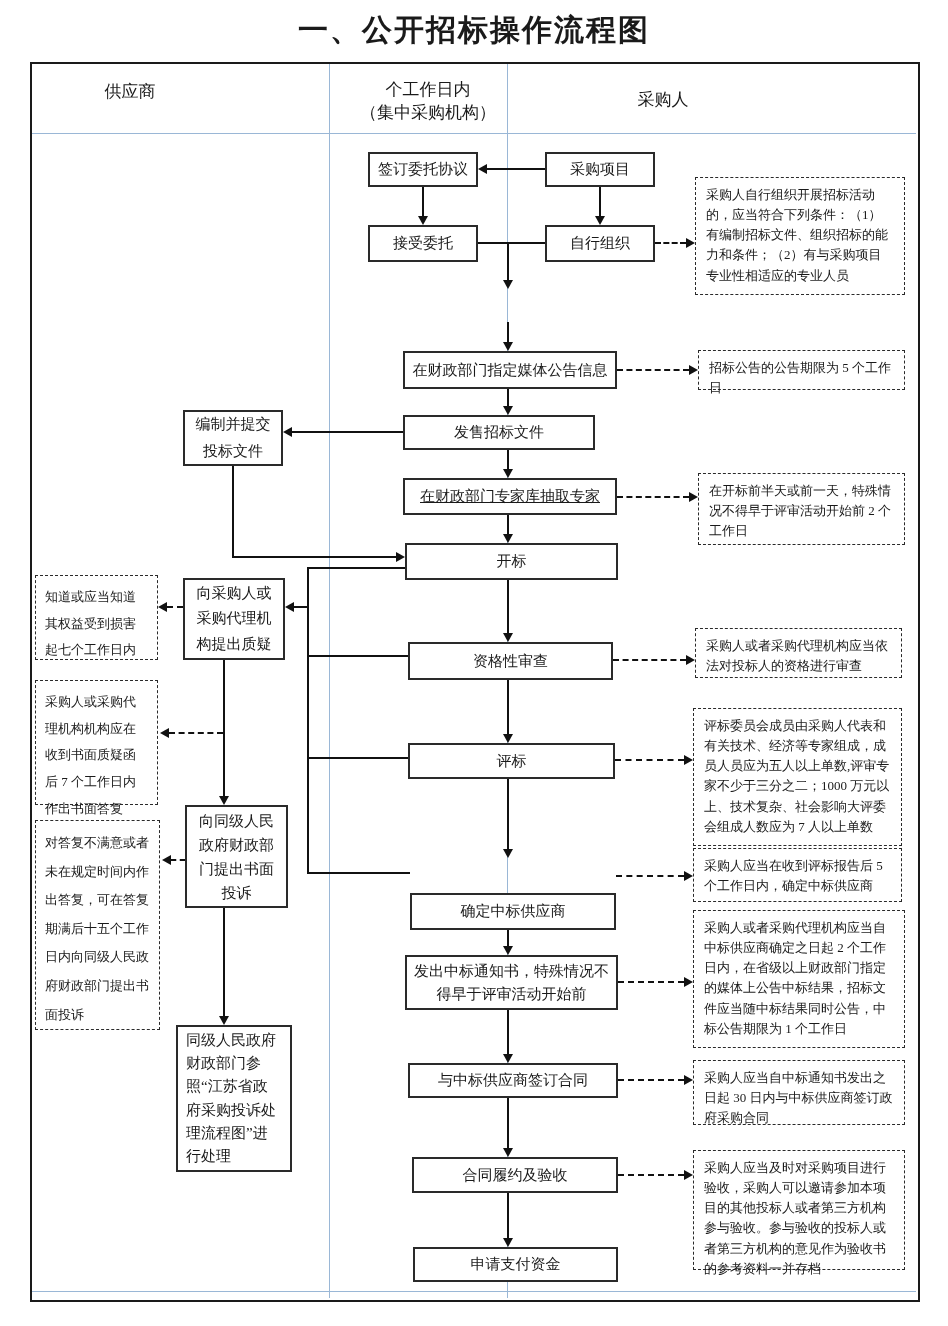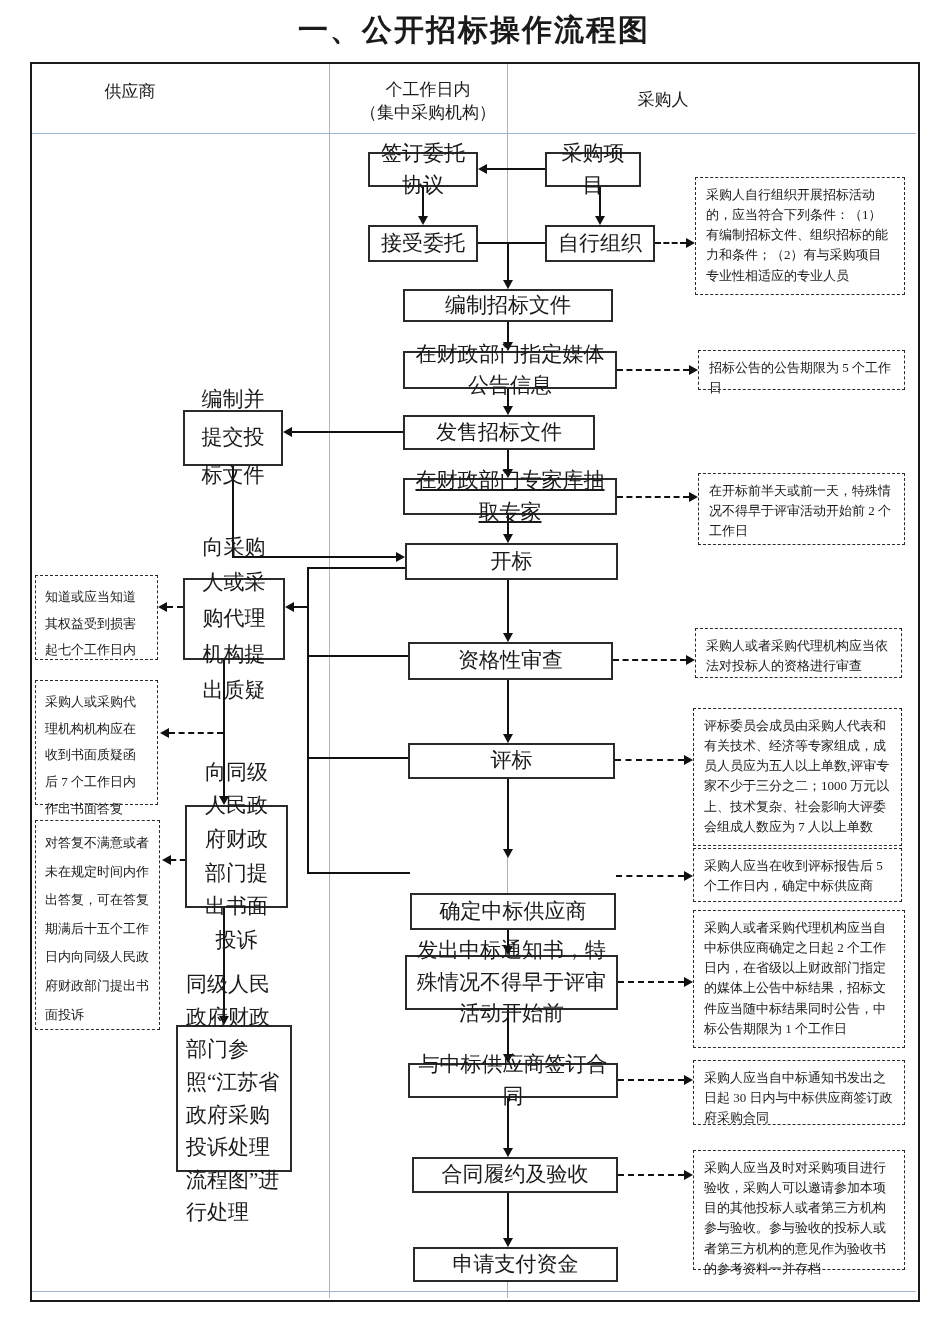--- a/index.html
+++ b/index.html
@@ -7,21 +7,21 @@
         font-family:"Liberation Serif","DejaVu Serif",serif;color:#1a1a1a;overflow:hidden;}
   #title{position:absolute;left:0;top:10px;width:948px;text-align:center;
          font-size:30px;font-weight:bold;letter-spacing:2px;}
   #frame{position:absolute;left:30px;top:62px;width:886px;height:1236px;
          border:2px solid #1a1a1a;background:#fff;z-index:0;}
   .lane-v{position:absolute;top:64px;width:0;height:1234px;border-left:1px solid #9ab7d6;z-index:1;}
   .lane-h{position:absolute;left:32px;width:884px;height:0;border-top:1px solid #9ab7d6;z-index:1;}
   .lane-label{position:absolute;font-size:17px;text-align:center;z-index:2;}
   .node{position:absolute;border:2px solid #2a2a2a;background:#fff;display:flex;
         align-items:center;justify-content:center;text-align:center;
-        font-size:21px;line-height:1.5;z-index:3;box-sizing:border-box;padding:2px 6px;}
+        font-size:15px;line-height:1.5;z-index:3;box-sizing:border-box;padding:2px 6px;}
   .node.tall{padding:6px 8px;align-items:center;}
   .note{position:absolute;border:1px dashed #2a2a2a;background:#fff;box-sizing:border-box;
         font-size:13px;text-align:left;z-index:3;}
   .note.r{padding:7px 10px;line-height:1.55;}
   .note.l{padding:8px 9px;line-height:2.05;}
   .vl{position:absolute;width:0;border-left:2px solid #111;z-index:2;}
   .hl{position:absolute;height:0;border-top:2px solid #111;z-index:2;}
   .hl.dash{border-top-style:dashed;}
   .ah{position:absolute;width:0;height:0;z-index:2;}
   .ah.down{border-left:5px solid transparent;border-right:5px solid transparent;border-top:9px solid #111;}
@@ -43,24 +43,23 @@
   <div class="lane-h" style="top:1291px;"></div>
 
   <div class="lane-label" style="left:70px;top:80px;width:120px;">供应商</div>
   <div class="lane-label" style="left:348px;top:78px;width:160px;">
     <div>个工作日内</div>
     <div>（集中采购机构）</div>
   </div>
   <div class="lane-label" style="left:613px;top:88px;width:100px;">采购人</div>
 
   <div class="node" style="left:368px;top:152px;width:110px;height:35px;">签订委托协议</div>
-  <div class="node" style="left:545px;top:152px;width:96px;height:35px;">采购项目</div>
+  <div class="node" style="left:545px;top:152px;width:110px;height:35px;">采购项目</div>
   <div class="node" style="left:368px;top:225px;width:110px;height:37px;">接受委托</div>
   <div class="node" style="left:545px;top:225px;width:110px;height:37px;">自行组织</div>
-  <div class="node" style="left:403px;top:289px;width:210px;height:33px;">编制招标文件</div>
   <div class="node" style="left:403px;top:351px;width:214px;height:38px;">在财政部门指定媒体公告信息</div>
   <div class="node" style="left:403px;top:415px;width:192px;height:35px;">发售招标文件</div>
   <div class="node" style="left:403px;top:478px;width:214px;height:37px;text-decoration:underline;">在财政部门专家库抽取专家</div>
   <div class="node" style="left:405px;top:543px;width:213px;height:37px;">开标</div>
   <div class="node" style="left:408px;top:642px;width:205px;height:38px;">资格性审查</div>
   <div class="node" style="left:408px;top:743px;width:207px;height:36px;">评标</div>
   <div class="node" style="left:410px;top:858px;width:206px;height:37px;margin-top:35px;">确定中标供应商</div>
   <div class="node" style="left:405px;top:955px;width:213px;height:55px;">发出中标通知书，特殊情况不得早于评审活动开始前</div>
   <div class="node" style="left:408px;top:1063px;width:210px;height:35px;">与中标供应商签订合同</div>
   <div class="node" style="left:412px;top:1157px;width:206px;height:36px;">合同履约及验收</div>

